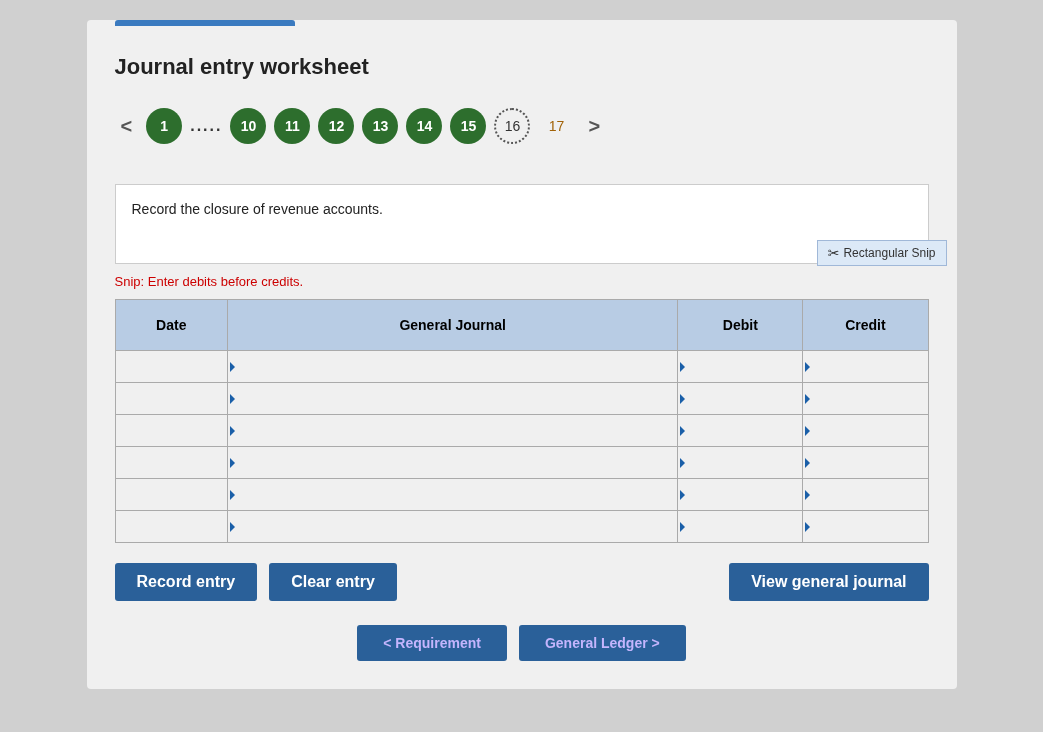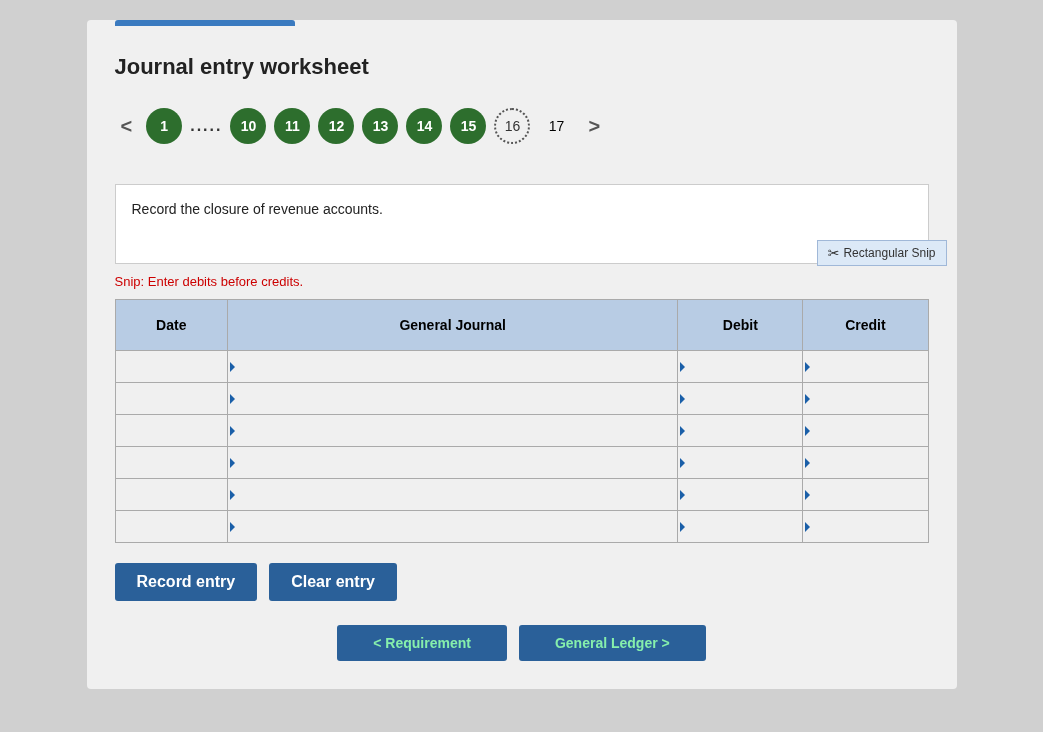--- a/index.html
+++ b/index.html
@@ -72,21 +72,21 @@
     }
     .step-circle.active {
       background: none;
       border: 2px dotted #555;
       color: #333;
       font-weight: normal;
     }
     .step-circle.inactive {
       background: none;
       border: none;
-      color: #000000;
+      color: #a16207;
       font-weight: normal;
       font-size: 14px;
     }
     .instruction-box {
       background: #fff;
       border: 1px solid #ccc;
       padding: 16px;
       margin-bottom: 10px;
       min-height: 80px;
       font-size: 14px;
@@ -157,23 +157,23 @@
     }
     .spacer { flex: 1; }
     .bottom-nav {
       display: flex;
       justify-content: center;
       gap: 12px;
       margin-top: 8px;
     }
     .btn-nav {
       background: #2a6099;
-      color: #86efac;
-      border: none;
-      padding: 10px 36px;
+      color: #c4b5fd;
+      border: none;
+      padding: 10px 26px;
       font-size: 14px;
       font-weight: bold;
       cursor: pointer;
       border-radius: 3px;
     }
     .snip-badge {
       position: absolute;
       right: 10px;
       top: 220px;
       background: #dce9f7;
@@ -273,19 +273,20 @@
           <td class="debit-col editable"></td>
           <td class="credit-col editable"></td>
         </tr>
       </tbody>
   </table>
 
   <div class="actions-row">
     <button class="btn-primary">Record entry</button>
     <button class="btn-primary">Clear entry</button>
     <div class="spacer"></div>
+    <button class="btn-primary">View general journal</button>
   </div>
 
   <div class="bottom-nav">
     <button class="btn-nav">&lt; Requirement</button>
     <button class="btn-nav">General Ledger &gt;</button>
   </div>
 </div>
 
 </body></html>

